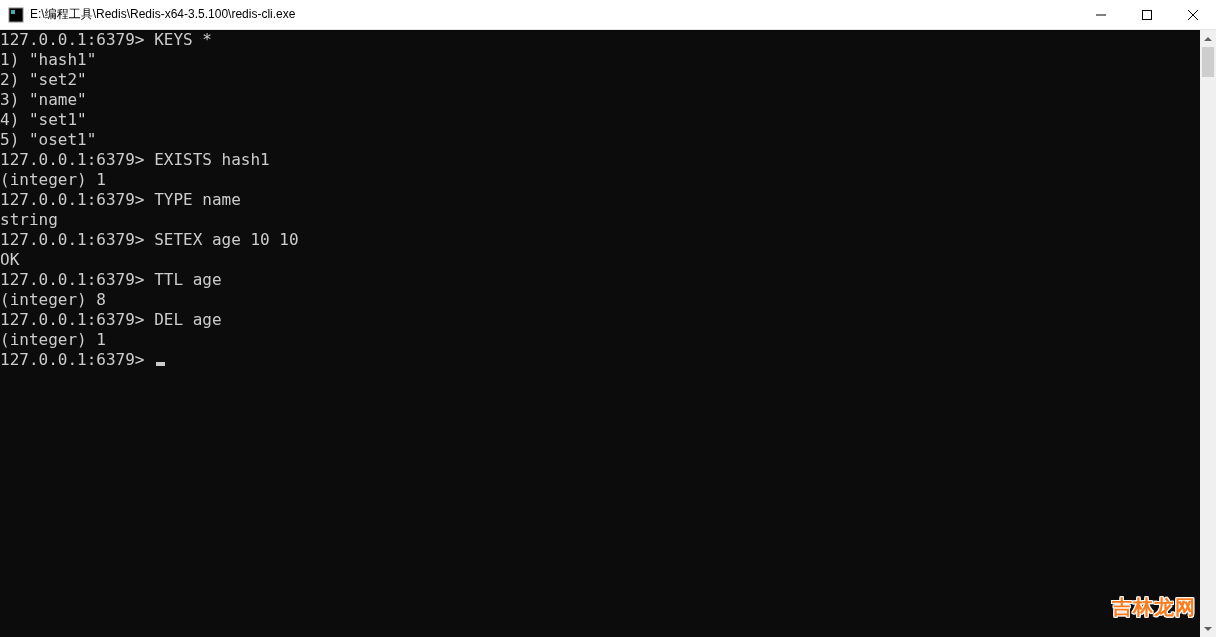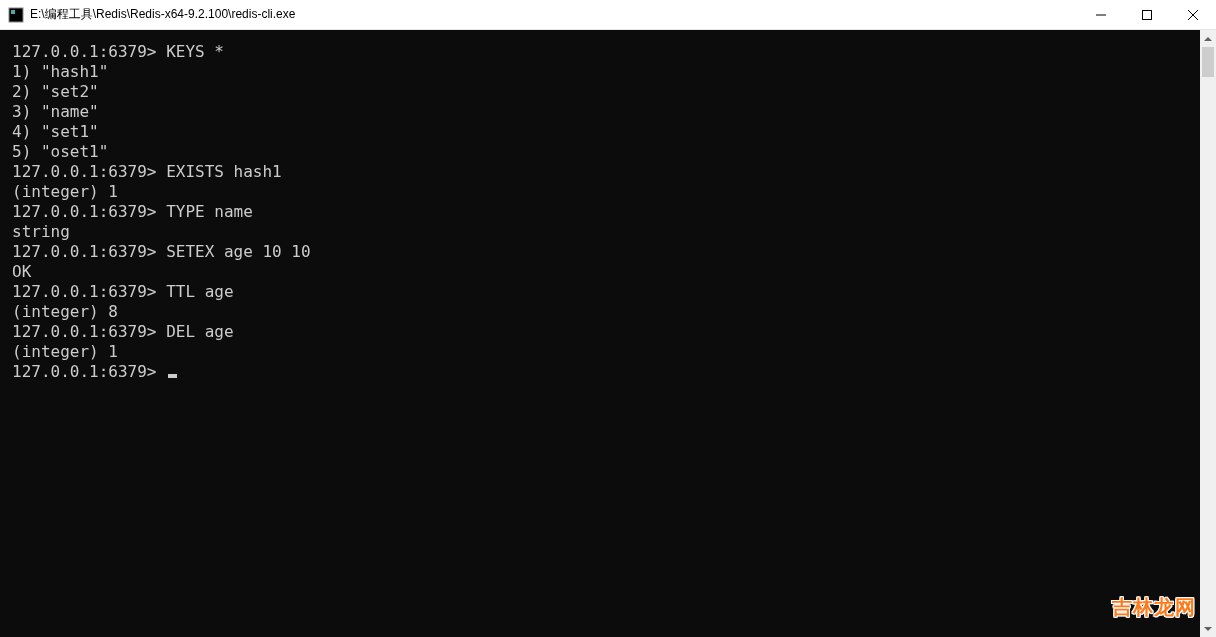--- a/index.html
+++ b/index.html
@@ -58,21 +58,21 @@
   .terminal {
     position: absolute;
     left: 0;
     top: 0;
     width: 1200px;
     height: 607px;
     background: #0c0c0c;
     color: #cccccc;
     font-size: 16px;
     line-height: 20px;
-    padding: 12px;
+    padding: 0;
     white-space: pre;
     overflow: hidden;
   }
   .line { display: block; height: 20px; }
   .prompt { color: #cccccc; }
   .cmd { color: #cccccc; }
   .out { color: #cccccc; }
   .cursor {
     display: inline-block;
     width: 9px;
@@ -133,21 +133,21 @@
 </head>
 <body>
 
 <div class="titlebar">
   <span class="app-icon">
     <svg width="16" height="16" viewBox="0 0 16 16">
       <rect x="1" y="1" width="14" height="14" fill="#000" stroke="#888" stroke-width="1"></rect>
       <rect x="3" y="3" width="4" height="4" fill="#4aa"></rect>
     </svg>
   </span>
-  <div class="title-text">E:\编程工具\Redis\Redis-x64-9.2.100\redis-cli.exe</div>
+  <div class="title-text">E:\编程工具\Redis\Redis-x64-3.5.100\redis-cli.exe</div>
   <div class="win-controls">
     <div class="win-btn">
       <svg width="10" height="10">
           <line x1="0" y1="5" x2="10" y2="5" stroke="#000" stroke-width="1"></line>
         </svg>
     </div>
     <div class="win-btn">
       <svg width="10" height="10">
           <rect x="0.5" y="0.5" width="9" height="9" fill="none" stroke="#000" stroke-width="1"></rect>
         </svg>

